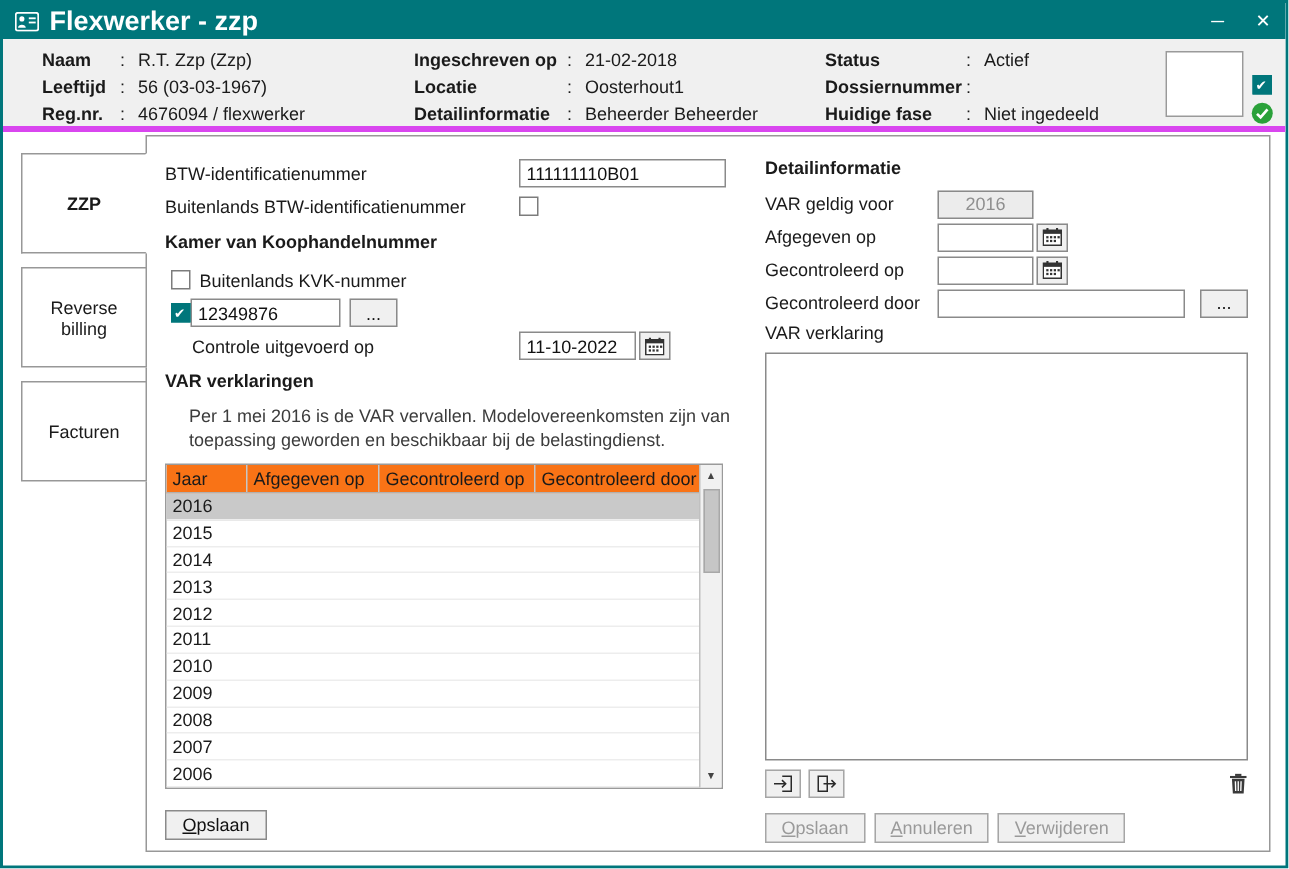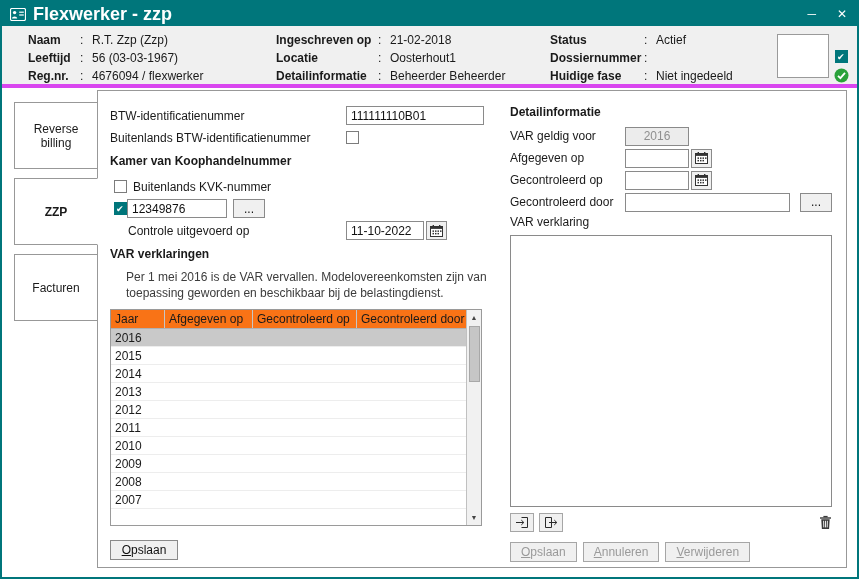--- a/index.html
+++ b/index.html
@@ -139,25 +139,25 @@
             <path d="M4 7.9 L6.4 10.2 L11 4.9" stroke="#fff" stroke-width="1.8" fill="none"></path>
           </svg>
         </span>
       </div>
     </div>
   </div>
 
   <div class="body">
 
     <div class="tabs">
+      <div class="tab active">
+          <span>ZZP</span>
+        </div>
       <div class="tab">
           <span>Reverse billing</span>
-        </div>
-      <div class="tab active">
-          <span>ZZP</span>
         </div>
       <div class="tab">
           <span>Facturen</span>
         </div>
     </div>
 
     <div class="panel">
 
       <div class="col-left">
         <div class="frow">
@@ -236,20 +236,23 @@
               </div>
             <div class="trow">
                 <span class="td">2009</span>
               </div>
             <div class="trow">
                 <span class="td">2008</span>
               </div>
             <div class="trow">
                 <span class="td">2007</span>
               </div>
+            <div class="trow">
+                <span class="td">2006</span>
+              </div>
           </div>
           <div class="vscroll">
             <span class="sarrow">▲</span>
             <span class="sthumb"></span>
             <span class="sspace"></span>
             <span class="sarrow">▼</span>
           </div>
         </div>
 
         <button class="btn save"><span class="btn-label">Opslaan</span></button>

